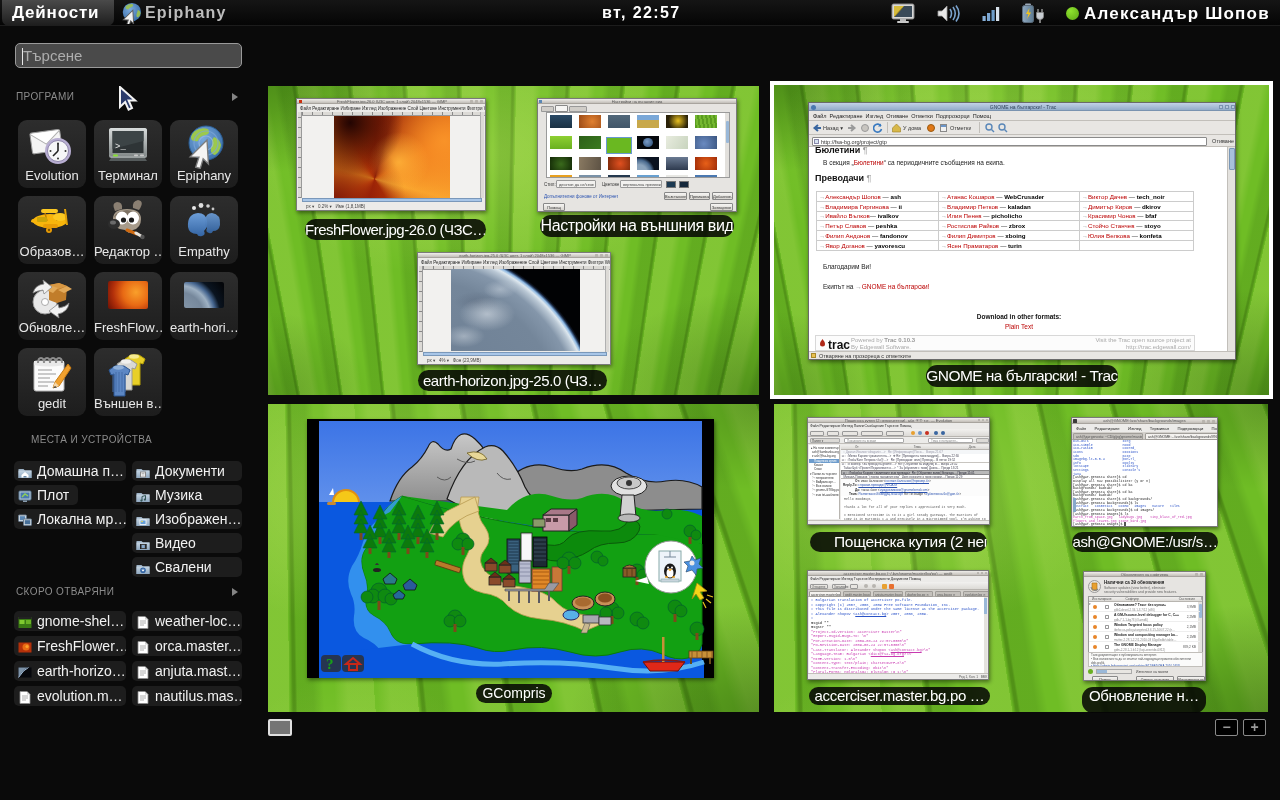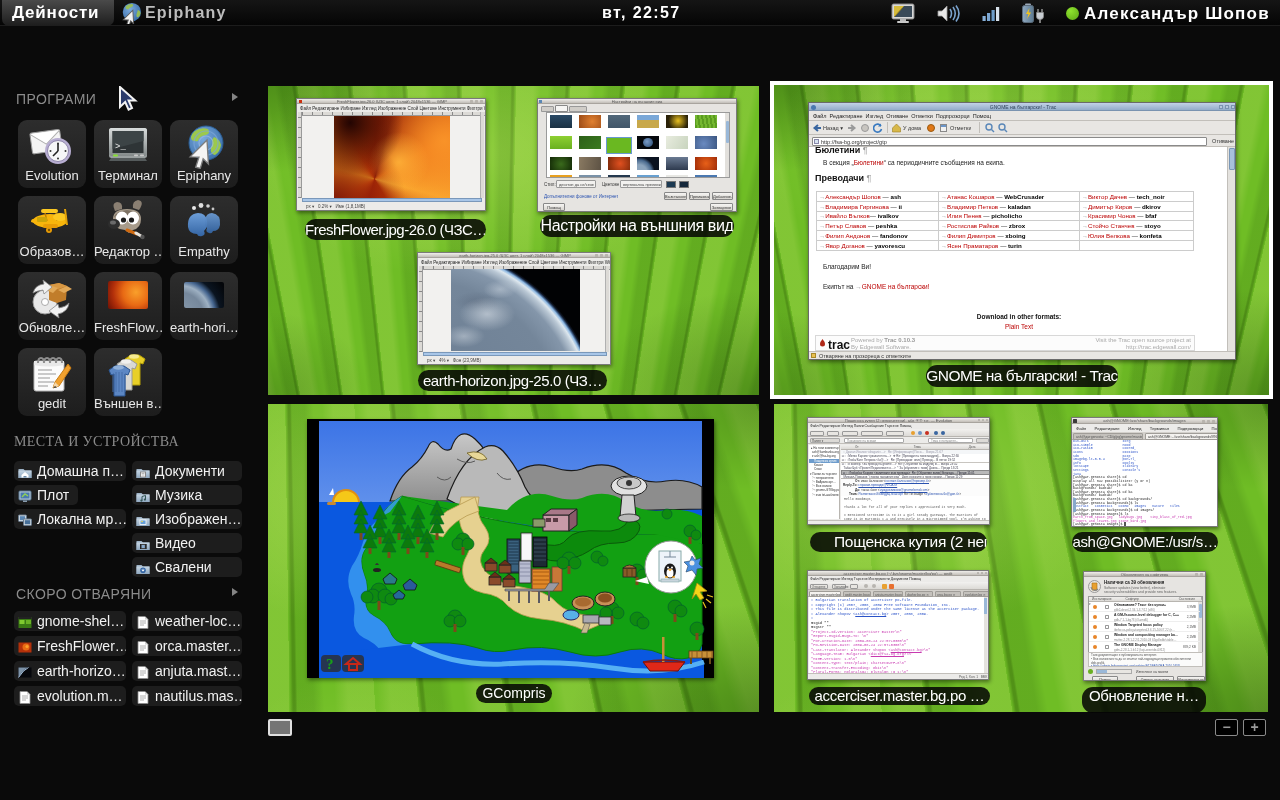--- a/index.html
+++ b/index.html
@@ -18,21 +18,21 @@
 #appname { position:absolute; left:145px; top:4px; font-size:16px; letter-spacing:1.2px; font-weight:bold; color:#bdbdbd; }
 #clock { position:absolute; left:602px; top:4px; font-size:16px; letter-spacing:1.4px; font-weight:bold; color:#fff; }
 #username { position:absolute; left:1084px; top:3.5px; font-size:17px; letter-spacing:1.2px; font-weight:bold; color:#fff; }
 #userdot { position:absolute; left:1066px; top:7px; width:13px; height:13px; border-radius:50%;
   background:radial-gradient(circle at 35% 30%, #8fe32f, #5da815); }
 
 
 #search { position:absolute; left:15px; top:43px; width:227px; height:25px;
   background:#4a4a4a; border:1px solid #9a9a9a; border-radius:5px; }
 #search span { position:absolute; left:7px; top:3px; font-size:15px; color:#adadad; }
-.sechead { position:absolute; font-size:14px; color:#8b8b8b; letter-spacing:0.4px; }
+.sechead { position:absolute; font-size:10px; color:#8b8b8b; letter-spacing:0.4px; }
 .tri { position:absolute; width:0; height:0; border-left:6px solid #848484;
   border-top:4.5px solid transparent; border-bottom:4.5px solid transparent; }
 .cell { position:absolute; width:68px; height:68px; border-radius:9px;
   background:linear-gradient(#2d2d2d,#1d1d1d); }
 .cell .lbl { position:absolute; bottom:5px; left:0; width:100%; text-align:center;
   font-size:13px; color:#e8e8e8; white-space:nowrap; overflow:hidden; }
 .cell svg, .cell .thumb { position:absolute; left:50%; top:3px; transform:translateX(-50%); }
 .pitem { position:absolute; height:20px; border-radius:5px; background:#1d1d1d;
   color:#f2f2f2; font-size:14px; line-height:20px; white-space:nowrap; overflow:hidden; }
 .pitem .ic { display:inline-block; width:14px; height:13px; margin:3px 5px 0 4px; vertical-align:top; }
@@ -101,26 +101,30 @@
       <stop offset="0" stop-color="#8fa8c0"></stop>
             <stop offset="1" stop-color="#5d7a90"></stop>
           </linearGradient>
         </defs>
   </svg>
   <div id="clock">вт, 22:57</div>
   <div id="userdot"></div>
   <div id="username">Александър Шопов</div>
 </div>
 
+<div id="search">
+      <span>Търсене</span>
+      <i style="position:absolute; left:6px; top:4px; width:1px; height:17px; background:#e8e8e8;"></i>
+    </div>
 <svg class="abs" style="left:118px; top:86px; z-index:30;" width="22" height="26" viewBox="0 0 11 13">
   <path d="M1 0.5 L1 10.5 L3.6 8 L5.3 11.8 L7 11 L5.3 7.2 L8.6 7.2 z" fill="#2a3a6a" stroke="#f2f2f2" stroke-width="1"></path>
 </svg>
 <div class="sechead" style="left:16px; top:91px;">ПРОГРАМИ</div>
 <div class="tri" style="left:232px; top:93px;"></div>
-<div class="sechead" style="left:14px; top:434px;font-family:Liberation Serif, serif;">МЕСТА И УСТРОЙСТВА</div>
+<div class="sechead" style="left:31px; top:434px;">МЕСТА И УСТРОЙСТВА</div>
 <div class="sechead" style="left:16px; top:586px;">СКОРО ОТВАРЯНИ</div>
 <div class="tri" style="left:232px; top:588px;"></div>
 
 <div id="appgrid">
 
   <div class="cell" style="left:18px; top:120px;">
     <svg width="46" height="46" viewBox="0 0 46 46">
       <g transform="rotate(-8 18 18)">
             <rect x="2" y="8" width="30" height="21" rx="2" fill="#f4f4f4" stroke="#9a9a9a"></rect>
       <path d="M2 9 L17 21 L32 9" fill="#fff" stroke="#b0b0b0"></path>

